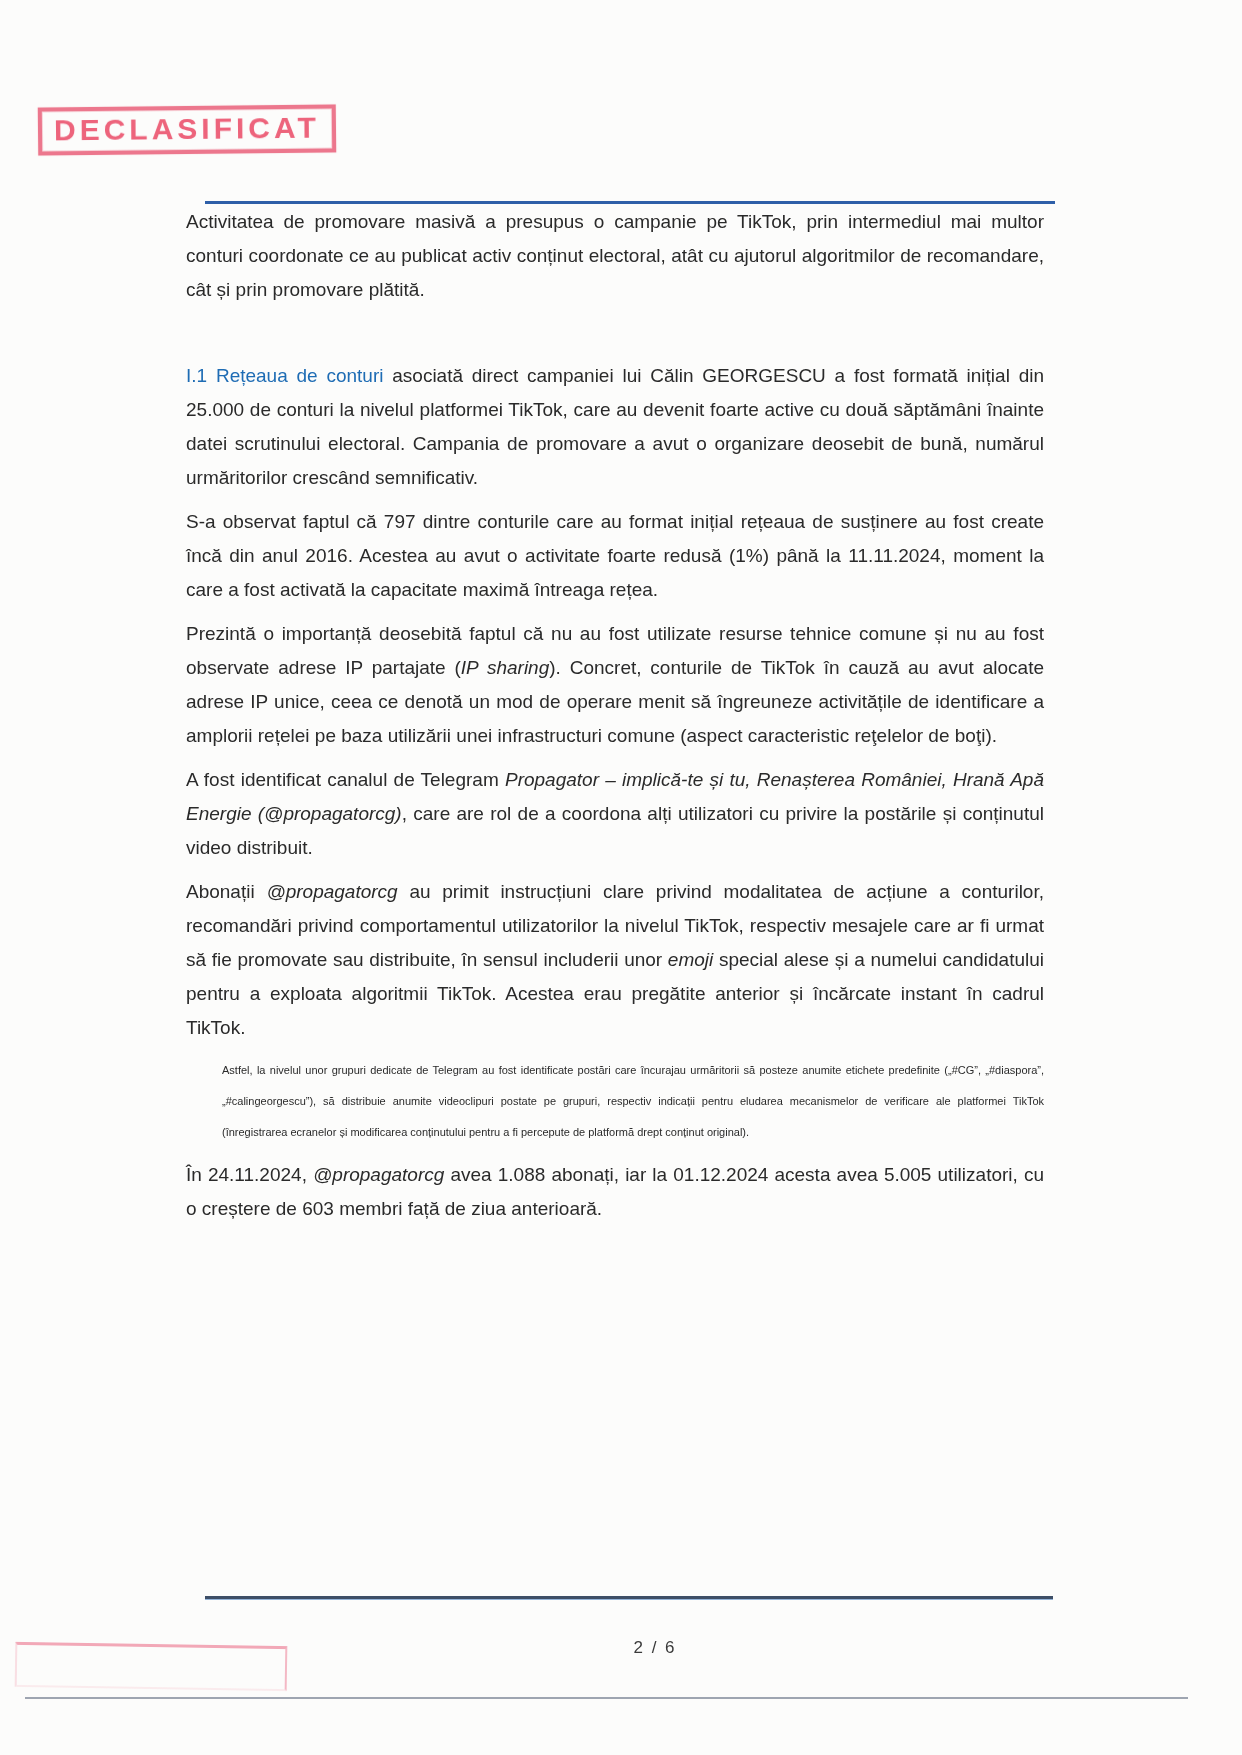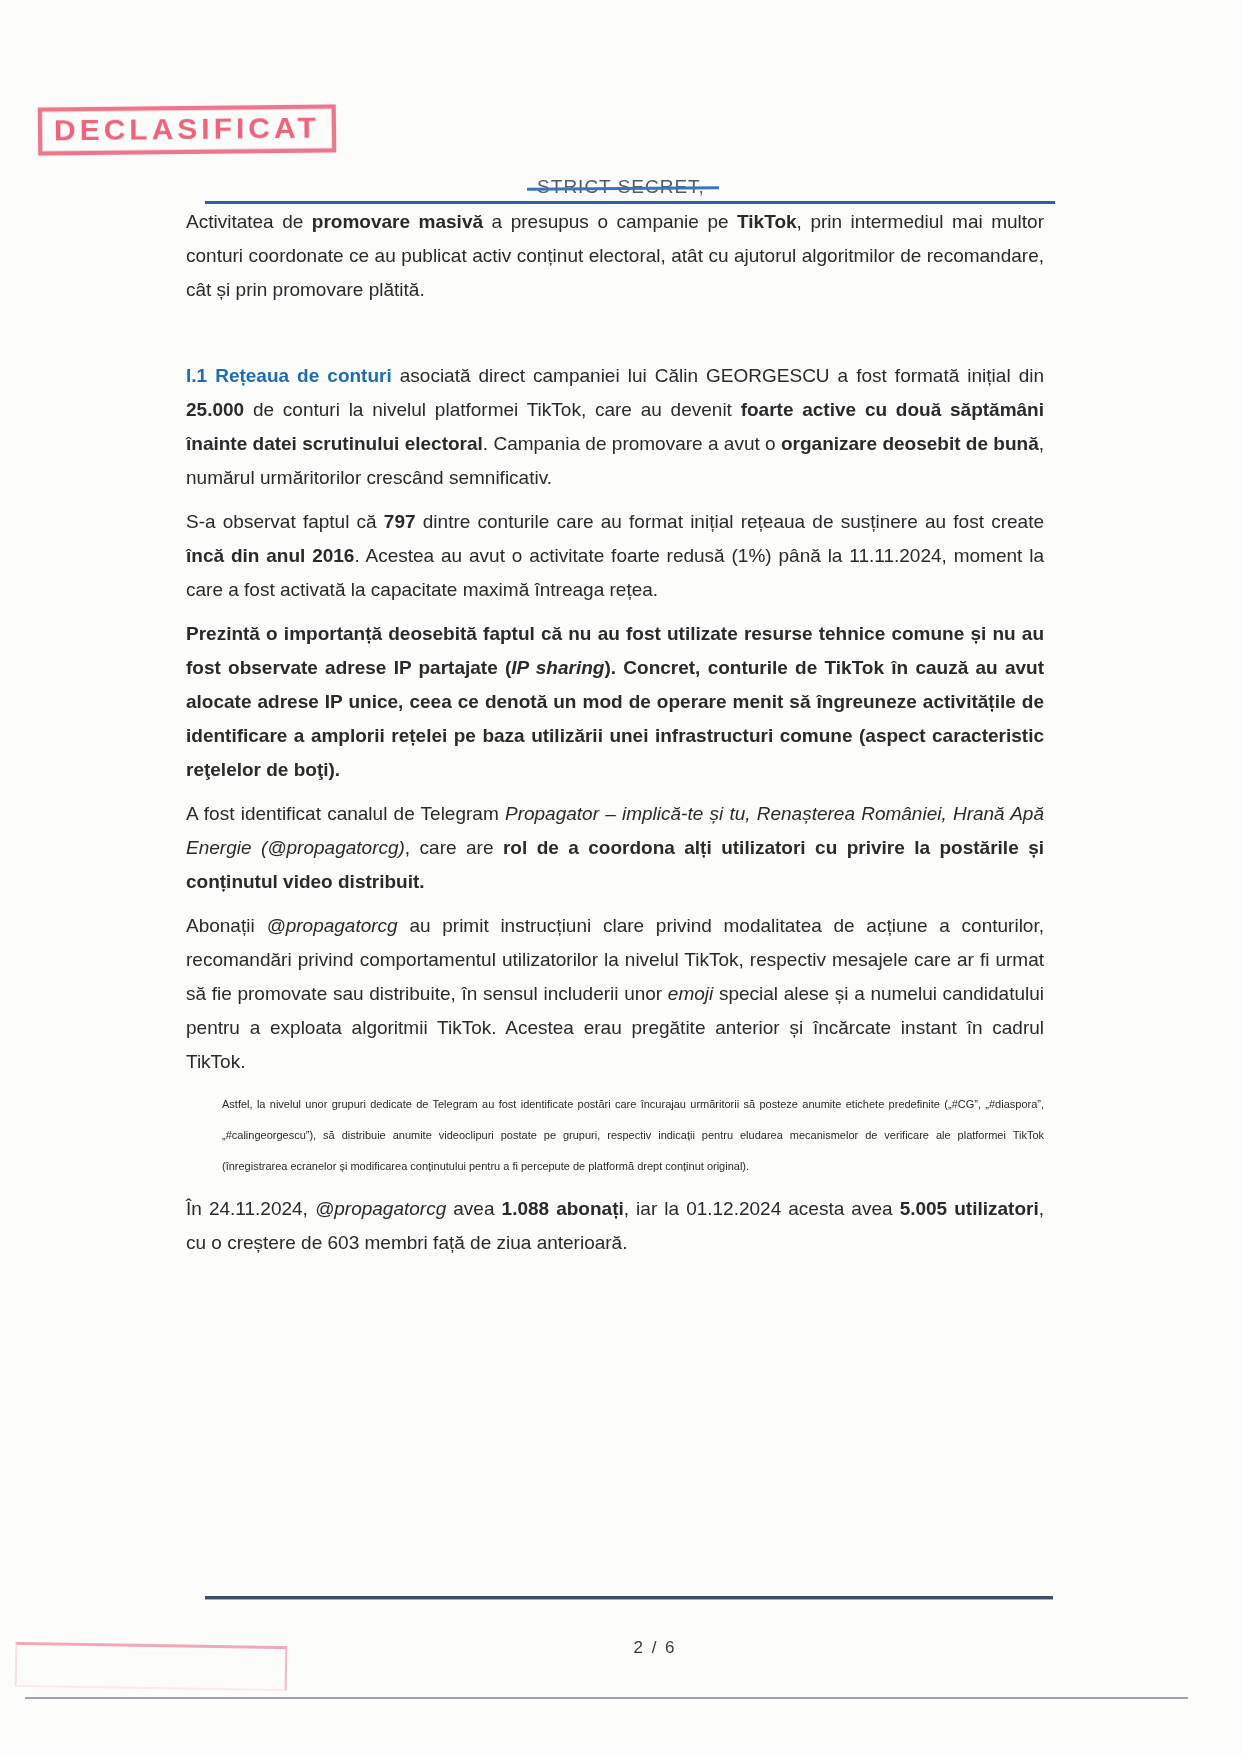--- a/index.html
+++ b/index.html
@@ -48,21 +48,21 @@
   .para{
     margin:0 0 10px 0;
     font-size:19px;line-height:34px;
     text-align:justify;
   }
   .para.gap-large{margin-top:52px;}
   .para.sub{
     margin-left:36px;
     font-size:11px;line-height:31px;
   }
-  .b{font-weight:bold;}
+  .b{font-weight:normal;}
   .i{font-style:italic;}
   .blue{color:#1e6cb4;}
   
   .class-footer{top:1607px;}
   .page-num{
     position:absolute;left:0;top:1638px;width:100%;
     text-align:center;font-size:17px;color:#3a3a3a;letter-spacing:2px;padding-left:34px;
   }
   
   .ghost-stamp{
@@ -79,23 +79,20 @@
     background:#6b7688;opacity:0.65;
   }
 </style>
 </head>
 <body>
 
 <div id="page">
 
   <div class="stamp">DECLASIFICAT</div>
 
-  <div class="class-line class-header">
-    <span class="strike">STRICT SECRET,</span>
-  </div>
 
   <div class="rule rule-top"></div>
 
   <main class="column">
       <p class="para body"><span>Activitatea de </span><span class="b">promovare masivă</span><span> a presupus o campanie pe </span><span class="b">TikTok</span><span>, prin intermediul mai multor conturi coordonate ce au publicat activ conținut electoral, atât cu ajutorul algoritmilor de recomandare, cât și prin promovare plătită.</span></p>
       <p class="para body gap-large"><span class="b blue">I.1 Rețeaua de conturi</span><span> asociată direct campaniei lui Călin GEORGESCU a fost formată inițial din </span><span class="b">25.000</span><span> de conturi la nivelul platformei TikTok, care au devenit </span><span class="b">foarte active cu două săptămâni înainte datei scrutinului electoral</span><span>. Campania de promovare a avut o </span><span class="b">organizare deosebit de bună</span><span>, numărul urmăritorilor crescând semnificativ.</span></p>
       <p class="para body"><span>S-a observat faptul că </span><span class="b">797</span><span> dintre conturile care au format inițial rețeaua de susținere au fost create </span><span class="b">încă din anul 2016</span><span>. Acestea au avut o activitate foarte redusă (1%) până la 11.11.2024, moment la care a fost activată la capacitate maximă întreaga rețea.</span></p>
       <p class="para body"><span class="b">Prezintă o importanță deosebită faptul că nu au fost utilizate resurse tehnice comune și nu au fost observate adrese IP partajate (</span><span class="b i">IP sharing</span><span class="b">). Concret, conturile de TikTok în cauză au avut alocate adrese IP unice, ceea ce denotă un mod de operare menit să îngreuneze activitățile de identificare a amplorii rețelei pe baza utilizării unei infrastructuri comune (aspect caracteristic reţelelor de boţi).</span></p>
       <p class="para body"><span>A fost identificat canalul de Telegram </span><span class="i">Propagator – implică-te și tu, Renașterea României, Hrană Apă Energie (@propagatorcg)</span><span>, care are </span><span class="b">rol de a coordona alți utilizatori cu privire la postările și conținutul video distribuit.</span></p>
       <p class="para body"><span>Abonații </span><span class="i">@propagatorcg</span><span> au primit instrucțiuni clare privind modalitatea de acțiune a conturilor, recomandări privind comportamentul utilizatorilor la nivelul TikTok, respectiv mesajele care ar fi urmat să fie promovate sau distribuite, în sensul includerii unor </span><span class="i">emoji</span><span> special alese și a numelui candidatului pentru a exploata algoritmii TikTok. Acestea erau pregătite anterior și încărcate instant în cadrul TikTok.</span></p>

